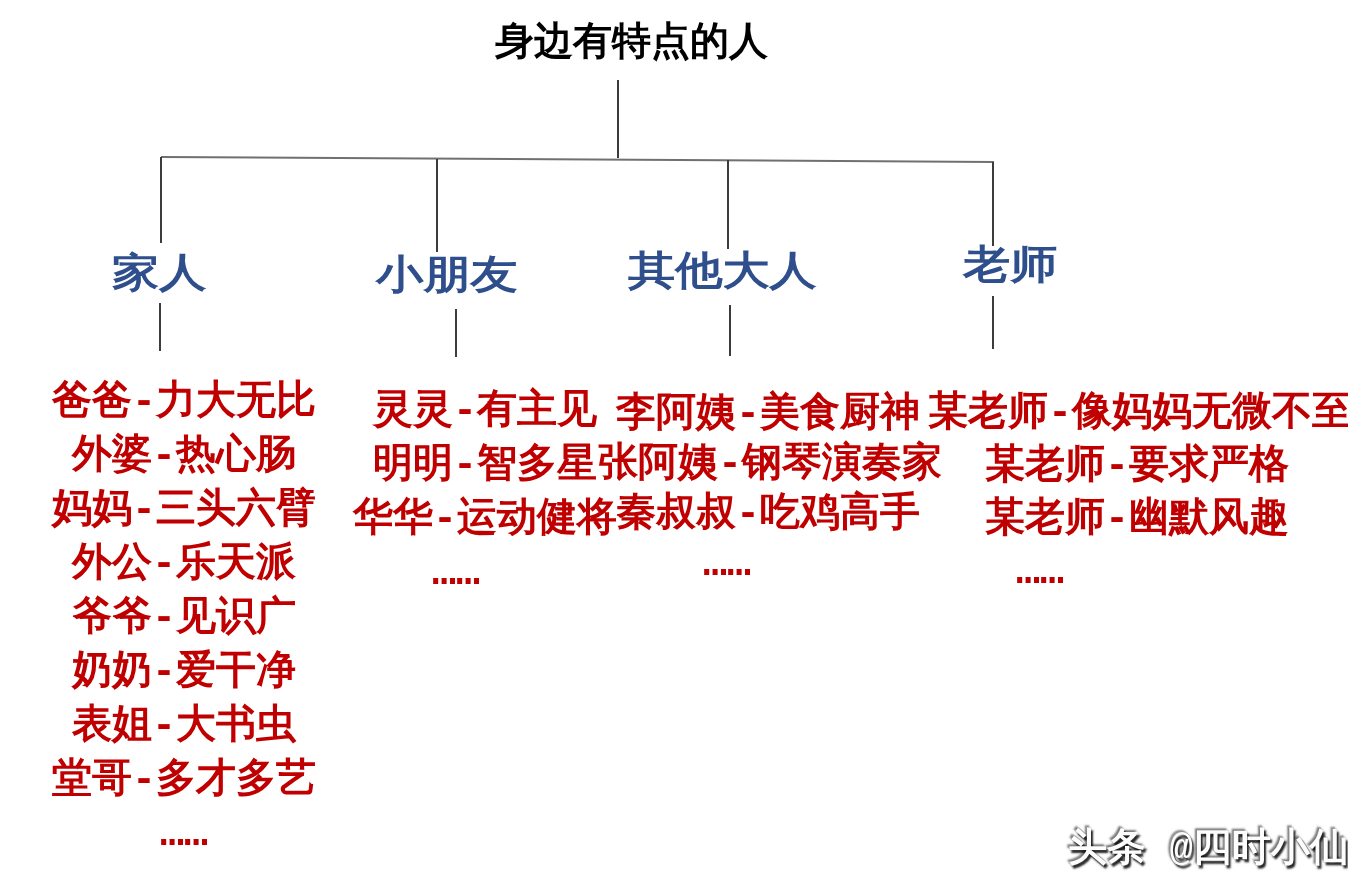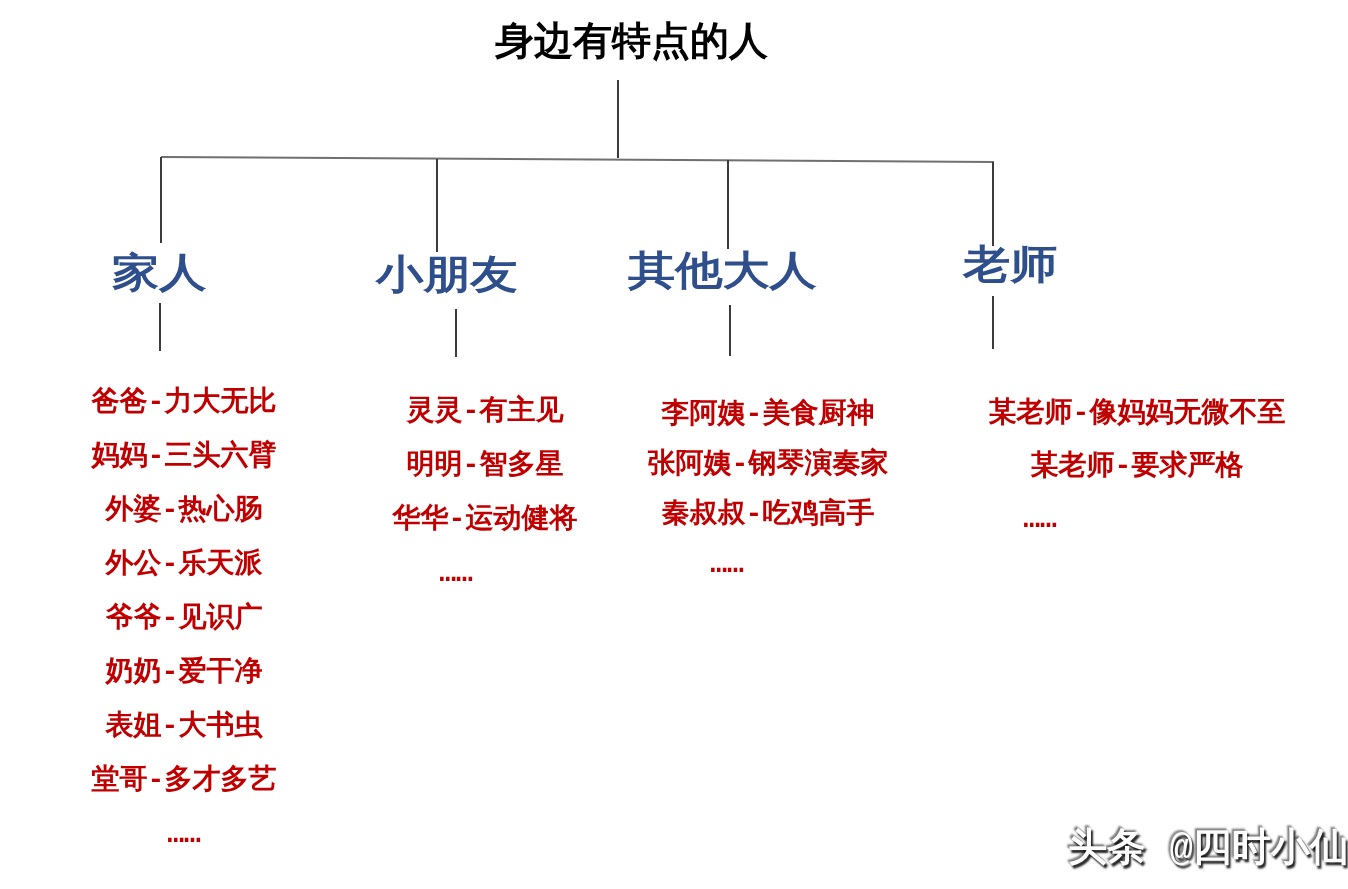--- a/index.html
+++ b/index.html
@@ -28,21 +28,21 @@
     transform:scaleX(1.18); transform-origin:left top;
     line-height:1;
   }
   #cat-0 { left:112px; top:256px; }
   #cat-1 { left:376px; top:258px; }
   #cat-2 { left:628px; top:254px; }
   #cat-3 { left:963px; top:248px; }
 
   .col {
     position:absolute; text-align:center;
-    color:var(--item-c,#C00000); font-weight:bold; font-size:28px;
+    color:var(--item-c,#C00000); font-weight:bold; font-size:40px;
   }
   .col .item { white-space:nowrap; }
   #col-0 { left:38px;  top:376px; width:292px; }
   #col-1 { left:340px; top:385px; width:290px; }
   #col-2 { left:598px; top:390px; width:340px; }
   #col-3 { left:928px; top:387px; width:418px; }
   #col-0 .item { height:54px; line-height:54px; }
   #col-1 .item { height:54px; line-height:54px; }
   #col-2 .item { height:50px; line-height:50px; }
   #col-3 .item { height:53px; line-height:53px; }
@@ -80,22 +80,22 @@
 
   <div class="title">身边有特点的人</div>
 
   <div class="cat-label" id="cat-0">家人</div>
   <div class="cat-label" id="cat-1">小朋友</div>
   <div class="cat-label" id="cat-2">其他大人</div>
   <div class="cat-label" id="cat-3">老师</div>
 
   <div class="col" id="col-0">
       <div class="item">爸爸-力大无比</div>
+      <div class="item">外婆-热心肠</div>
       <div class="item">妈妈-三头六臂</div>
-      <div class="item">外婆-热心肠</div>
       <div class="item">外公-乐天派</div>
       <div class="item">爷爷-见识广</div>
       <div class="item">奶奶-爱干净</div>
       <div class="item">表姐-大书虫</div>
       <div class="item">堂哥-多才多艺</div>
       <div class="item ellipsis">……</div>
     </div>
   <div class="col" id="col-1">
       <div class="item">灵灵-有主见</div>
       <div class="item">明明-智多星</div>
@@ -104,18 +104,19 @@
     </div>
   <div class="col" id="col-2">
       <div class="item">李阿姨-美食厨神</div>
       <div class="item">张阿姨-钢琴演奏家</div>
       <div class="item">秦叔叔-吃鸡高手</div>
       <div class="item ellipsis">……</div>
     </div>
   <div class="col" id="col-3">
       <div class="item">某老师-像妈妈无微不至</div>
       <div class="item">某老师-要求严格</div>
+      <div class="item">某老师-幽默风趣</div>
       <div class="item ellipsis">……</div>
     </div>
 
   <div class="watermark">头条 @四时小仙</div>
 
 </div>
 
 </body></html>

